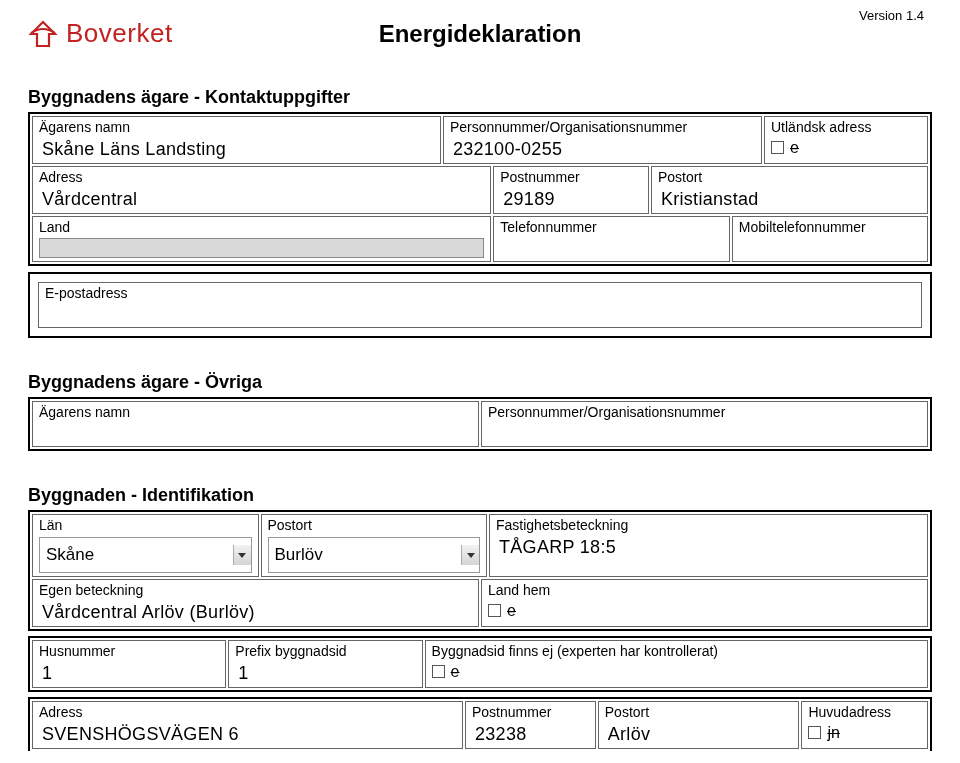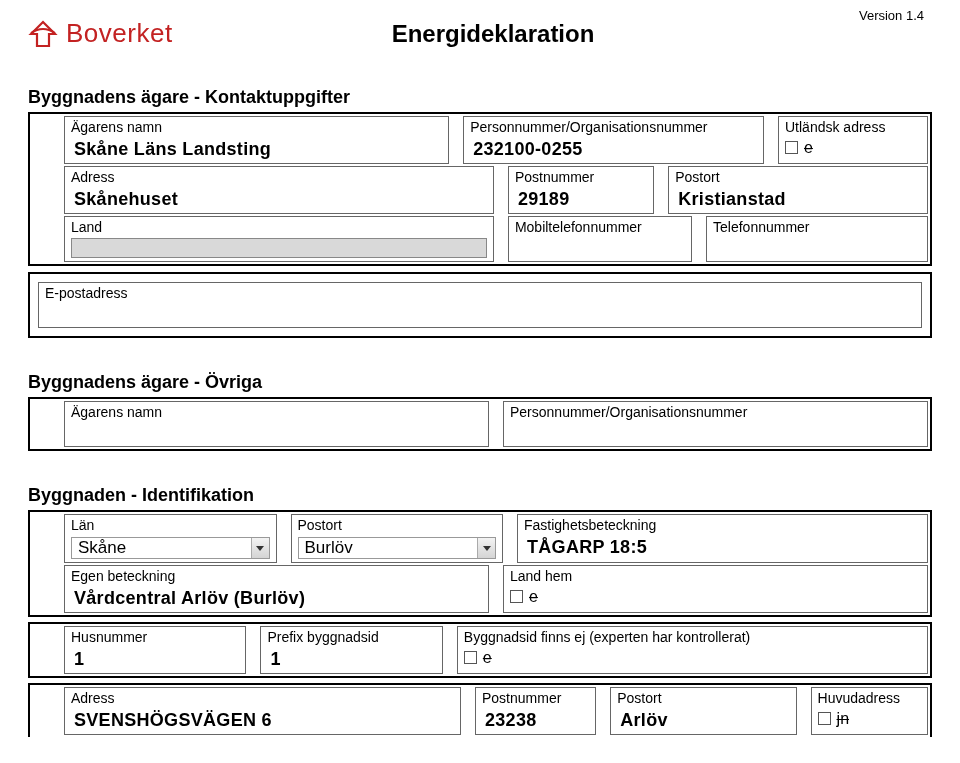--- a/index.html
+++ b/index.html
@@ -28,43 +28,41 @@
     font-size: 26px;
     font-weight: 500;
     letter-spacing: 0.5px;
   }
   .page-title {
     position: absolute;
     left: 50%;
     transform: translateX(-50%);
     font-size: 24px;
     font-weight: 700;
-    margin-left: 13px;
   }
   .version {
     position: absolute;
     right: 8px;
     top: -10px;
     font-size: 13px;
   }
 
   .section-heading {
     font-size: 18px;
     font-weight: 700;
     margin: 26px 0 4px;
   }
 
   .fieldset {
     border: 2px solid #000;
     padding: 2px;
   }
   .row {
     display: flex;
-    gap: 14px;
-    margin-left: 32px;
+    gap: 2px;
   }
   .row + .row { margin-top: 2px; }
   .cell {
     border: 1px solid #666;
     padding: 2px 6px 3px;
     display: flex;
     flex-direction: column;
     min-height: 46px;
   }
   .label {
@@ -73,34 +71,34 @@
     margin-bottom: 3px;
   }
   .value {
     font-size: 18px;
     font-family: "Arial Narrow", Arial, sans-serif;
     letter-spacing: 0.3px;
     display: flex;
     align-items: center;
     gap: 6px;
   }
-  .value.indent { padding-left: 3px; font-weight: bold; }
+  .value.indent { padding-left: 3px; }
   .input-bg {
     background: #d9d9d9;
     border: 1px solid #888;
     height: 20px;
   }
   .checkbox-wrap { display: flex; align-items: center; gap: 6px; }
   .chk {
     width: 13px; height: 13px; border: 1px solid #555; background: #fff; flex: 0 0 auto;
   }
   .strike { text-decoration: line-through; font-size: 16px; }
   .dropdown {
     display: flex; align-items: center; justify-content: space-between;
-    border: 1px solid #999; height: 22px; padding-left: 6px;
+    border: 1px solid #999; height: 36px; padding-left: 6px;
     font-size: 17px; background: #fff;
   }
   .dd-btn {
     width: 18px; height: 20px; background: linear-gradient(#f3f3f3,#d4d4d4);
     border-left: 1px solid #aaa; display:flex; align-items:center; justify-content:center;
   }
   .triangle { width: 0; height: 0; border-left: 4px solid transparent; border-right: 4px solid transparent; border-top: 5px solid #333; }
 
   .single-row-group { border: 2px solid #000; padding: 8px; }
 </style>
@@ -123,53 +121,53 @@
 <div class="fieldset">
   <div class="row">
     <div class="cell" style="flex:1.1">
       <div class="label">Ägarens namn</div>
       <div class="value indent">Skåne Läns Landsting</div>
     </div>
     <div class="cell" style="flex:0.85">
       <div class="label">Personnummer/Organisationsnummer</div>
       <div class="value indent">232100-0255</div>
     </div>
-    <div class="cell" style="width:150px">
+    <div class="cell" style="width:164px">
       <div class="label">Utländsk adress</div>
       <div class="checkbox-wrap">
         <span class="chk"></span>
         <span class="strike">e</span>
       </div>
     </div>
   </div>
   <div class="row">
     <div class="cell" style="flex:1.1">
       <div class="label">Adress</div>
-      <div class="value indent">Skånehuset</div>
+      <div class="value indent">Vårdcentral</div>
     </div>
     <div class="cell" style="flex:0.35">
       <div class="label">Postnummer</div>
       <div class="value indent">29189</div>
     </div>
     <div class="cell" style="flex:0.65">
       <div class="label">Postort</div>
       <div class="value indent">Kristianstad</div>
     </div>
   </div>
   <div class="row">
     <div class="cell" style="flex:1.1;justify-content:space-between;">
       <div class="label">Land</div>
       <div class="input-bg"></div>
     </div>
+    <div class="cell" style="flex:0.55">
+      <div class="label">Telefonnummer</div>
+      <div class="value indent"></div>
+    </div>
     <div class="cell" style="flex:0.45">
       <div class="label">Mobiltelefonnummer</div>
-      <div class="value indent"></div>
-    </div>
-    <div class="cell" style="flex:0.55">
-      <div class="label">Telefonnummer</div>
       <div class="value indent"></div>
     </div>
   </div>
 </div>
 
 <div style="height:6px"></div>
 <div class="single-row-group">
   <div class="cell" style="border:1px solid #666">
     <div class="label">E-postadress</div>
     <div class="value indent"></div>

